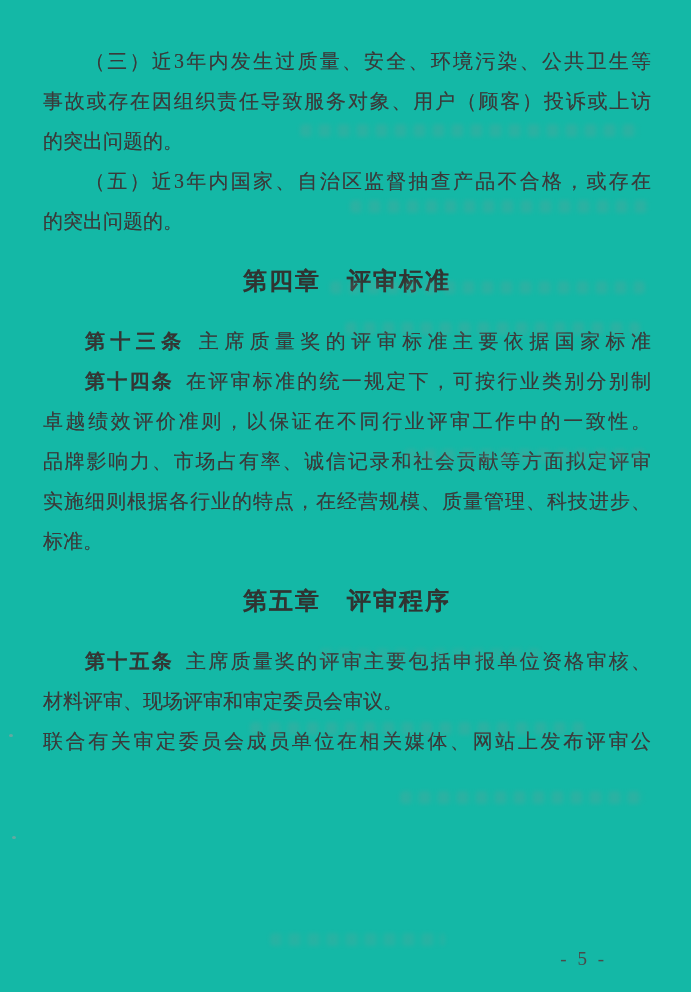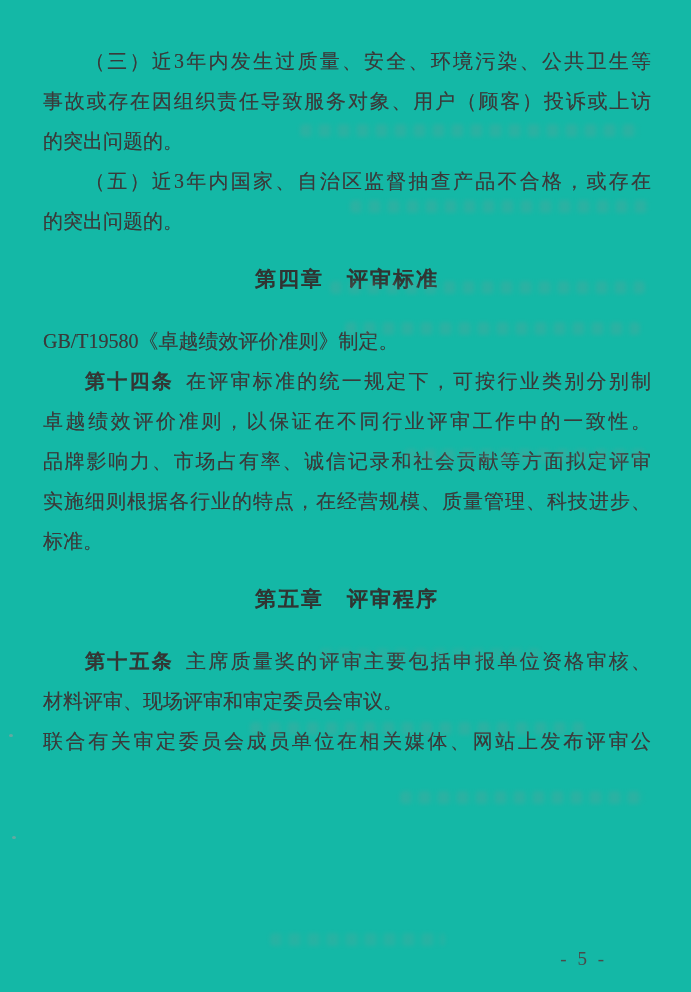--- a/index.html
+++ b/index.html
@@ -25,23 +25,23 @@
     text-align:justify;
     text-justify:inter-character;
   }
   .line.just{
     text-align-last:justify;
   }
   .line.first{
     text-indent:42px;
   }
   .heading{
-    font-family:Liberation Mono, monospace;
+    font-family:Liberation Serif, serif;
     font-weight:700;
-    font-size:21px;
+    font-size:24px;
     line-height:40px;
     margin:20px 0;
     text-align:center;
     letter-spacing:2px;
     color:#30343"2";
     color:#303432;
     text-shadow:0 0 0.5px rgba(48,52,50,0.5);
   }
   .lead{
     font-family:"Liberation Sans","DejaVu Sans",sans-serif;
@@ -87,21 +87,21 @@
         <div class="line first just">（三）近3年内发生过质量、安全、环境污染、公共卫生等</div>
         <div class="line just">事故或存在因组织责任导致服务对象、用户（顾客）投诉或上访</div>
         <div class="line">的突出问题的。</div>
       </div>
       <div class="para">
         <div class="line first just">（五）近3年内国家、自治区监督抽查产品不合格，或存在</div>
         <div class="line">的突出问题的。</div>
       </div>
       <div class="heading">第四章　评审标准</div>
       <div class="para">
-        <div class="line">GB/T19580《卓越绩效评价准则》制定。</div>
+        <div class="line first just"><span class="lead">第十三条</span>主席质量奖的评审标准主要依据国家标准</div>
       </div>
       <div class="para">
         <div class="line first just"><span class="lead">第十四条</span>在评审标准的统一规定下，可按行业类别分别制</div>
         <div class="line just">卓越绩效评价准则，以保证在不同行业评审工作中的一致性。</div>
         <div class="line just">品牌影响力、市场占有率、诚信记录和社会贡献等方面拟定评审</div>
         <div class="line just">实施细则根据各行业的特点，在经营规模、质量管理、科技进步、</div>
         <div class="line">标准。</div>
       </div>
       <div class="heading">第五章　评审程序</div>
       <div class="para">

